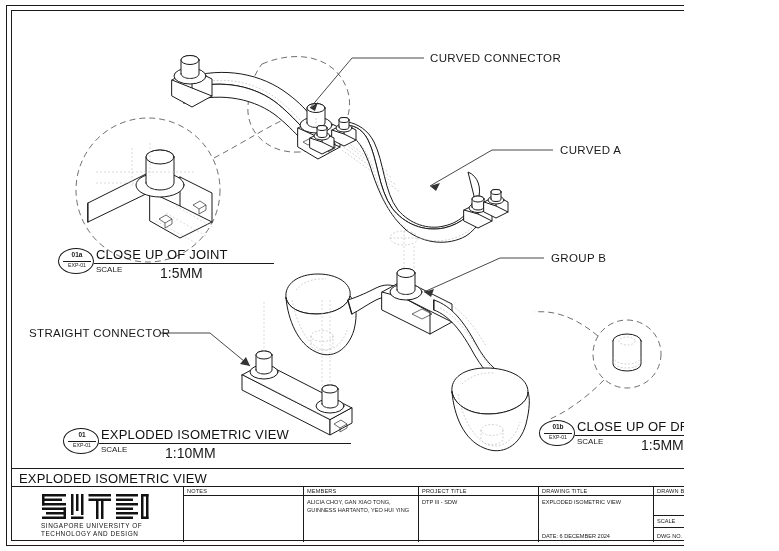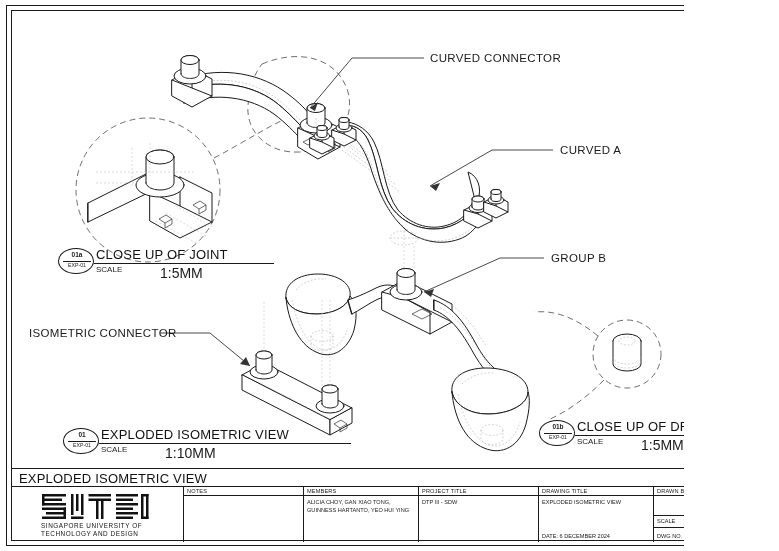--- a/index.html
+++ b/index.html
@@ -490,21 +490,21 @@
       <polygon fill="#333" points="250,366 240,364 246,357"></polygon>
     </g>
   </svg>
 
   <div class="lead-label" style="left:430px; top:52px;">CURVED CONNECTOR</div>
 
   <div class="lead-label" style="left:560px; top:144px;">CURVED A</div>
 
   <div class="lead-label" style="left:551px; top:252px;">GROUP B</div>
 
-  <div class="lead-label" style="left:29px; top:327px;">ISOMETRIC CONNECTOR</div>
+  <div class="lead-label" style="left:29px; top:327px;">STRAIGHT CONNECTOR</div>
 
   <div class="view-tag" style="left:58px; top:248px;">
     <div class="bubble">
       <div class="num">01a</div>
       <div class="divider"></div>
       <div class="sheet">EXP-01</div>
     </div>
     <div class="vt-title">CLOSE UP OF JOINT</div>
     <div class="vt-rule" style="width:180px;"></div>
     <div class="vt-scalelabel">SCALE</div>

